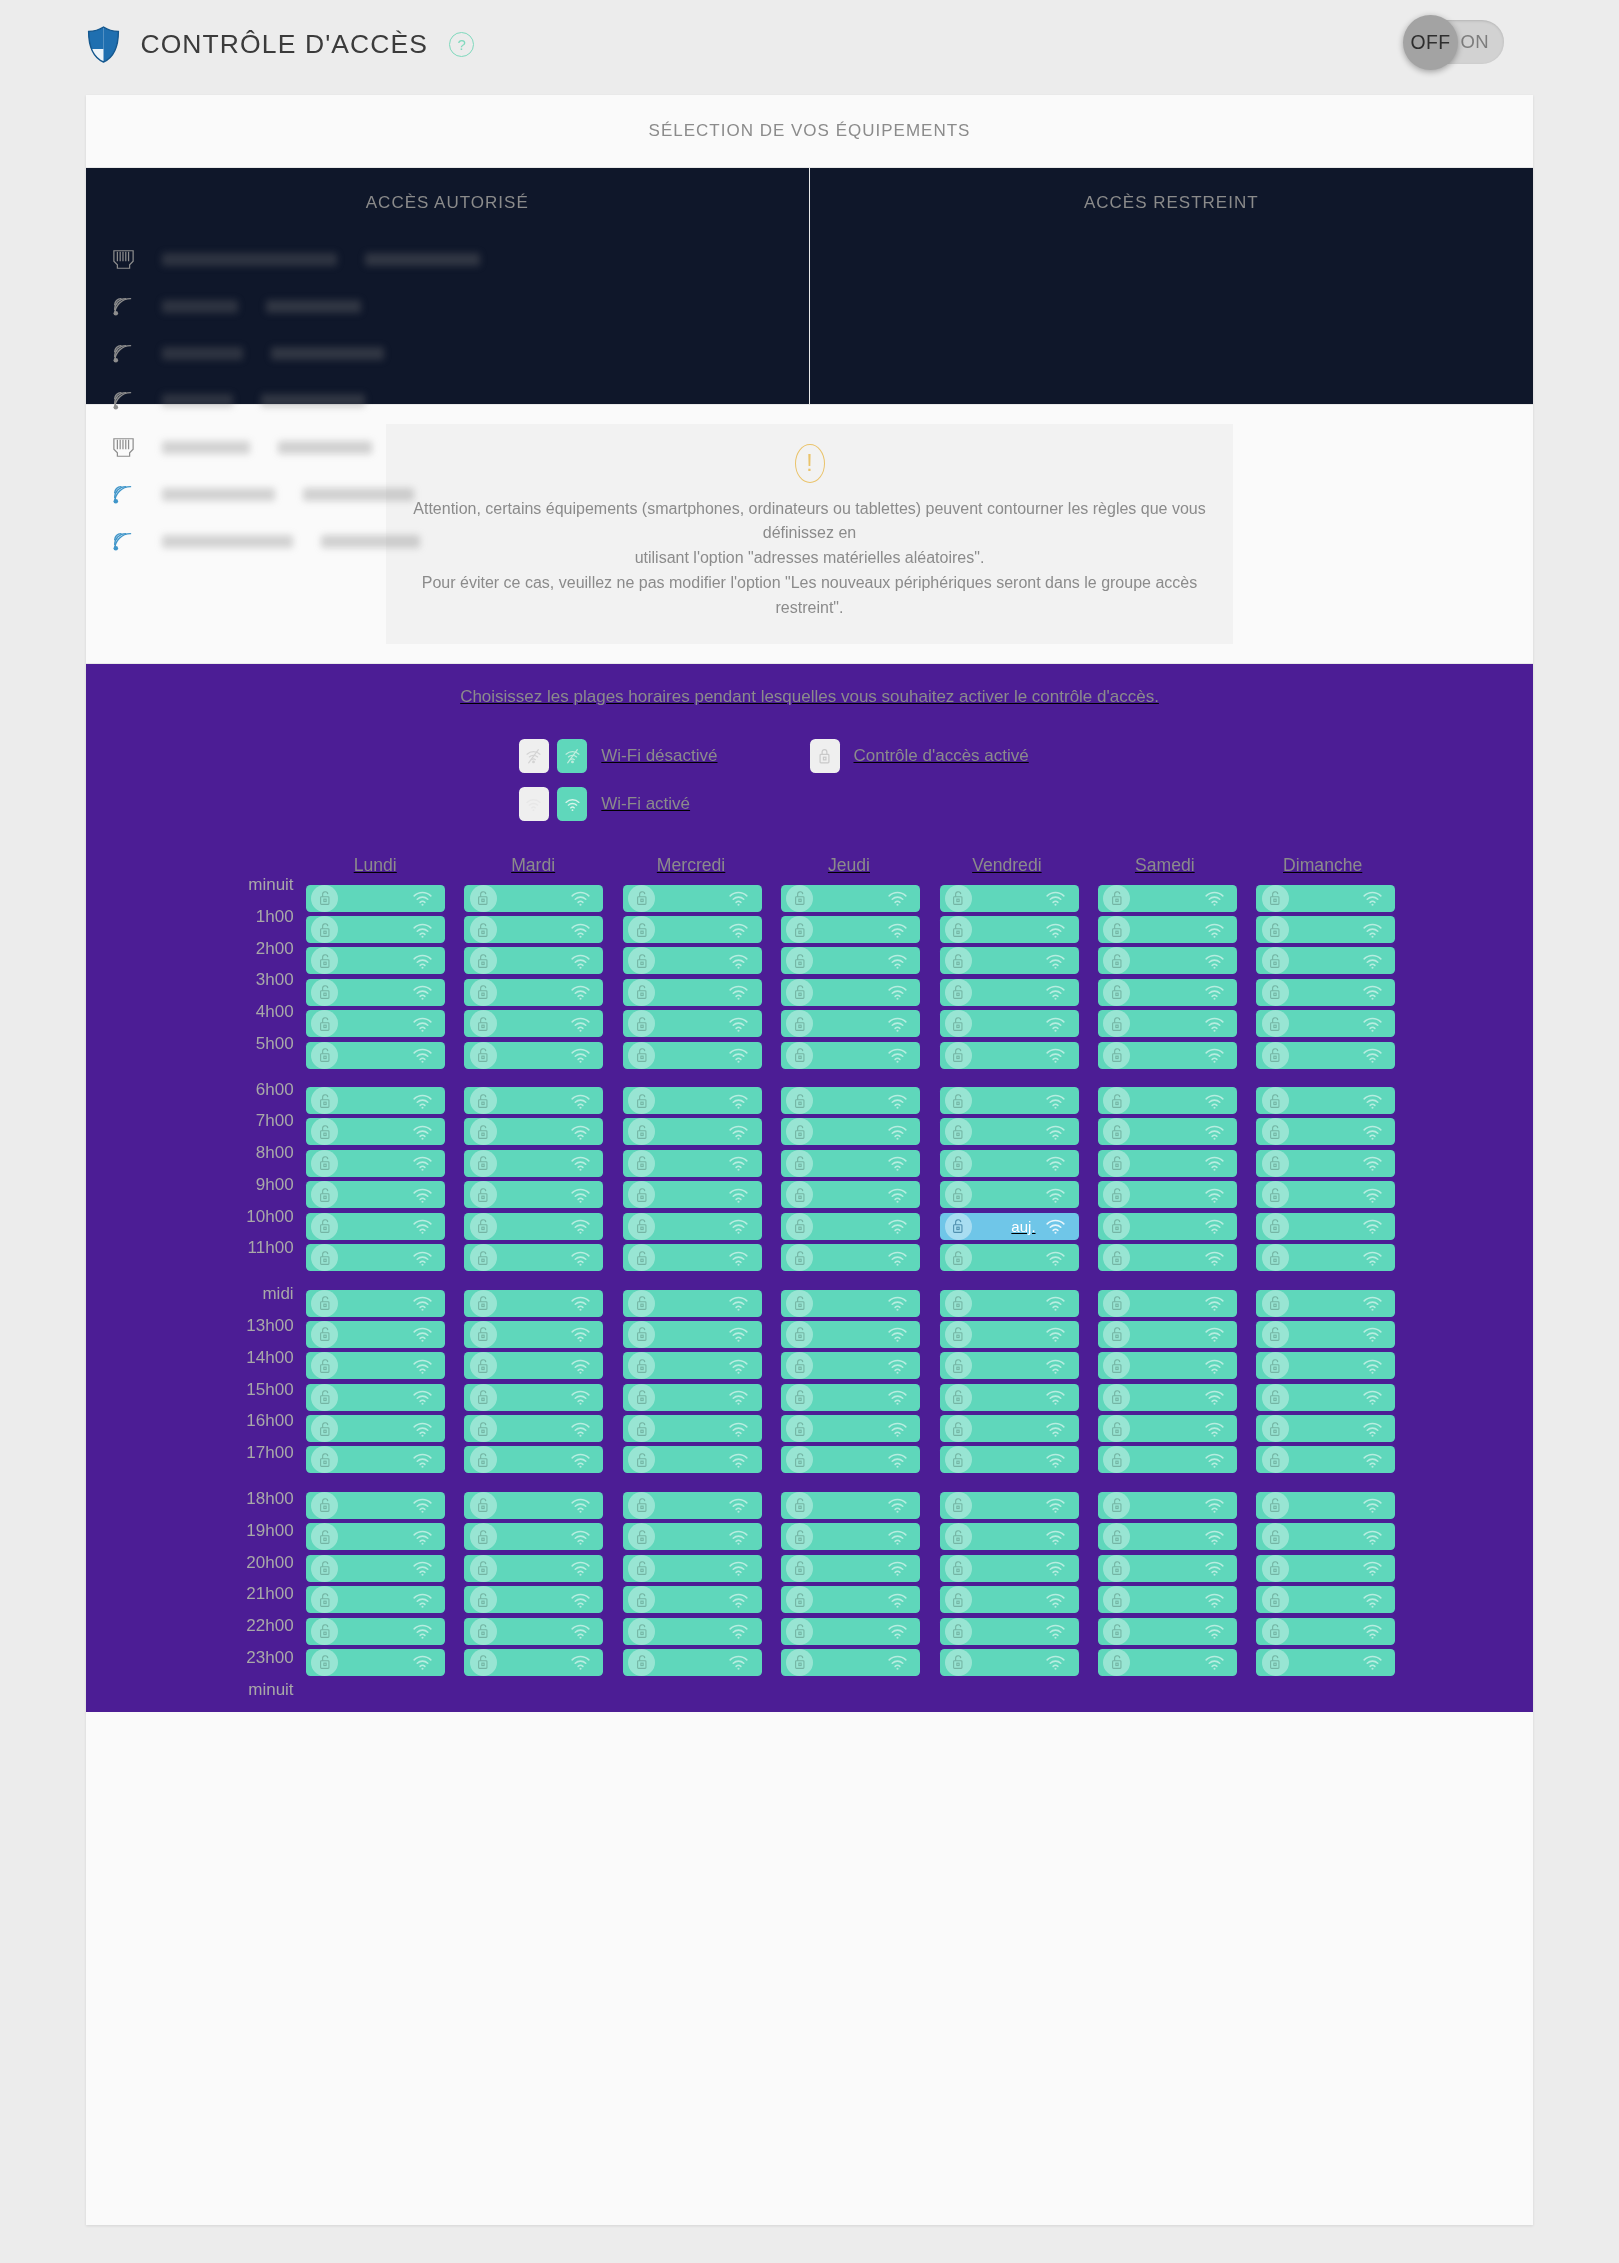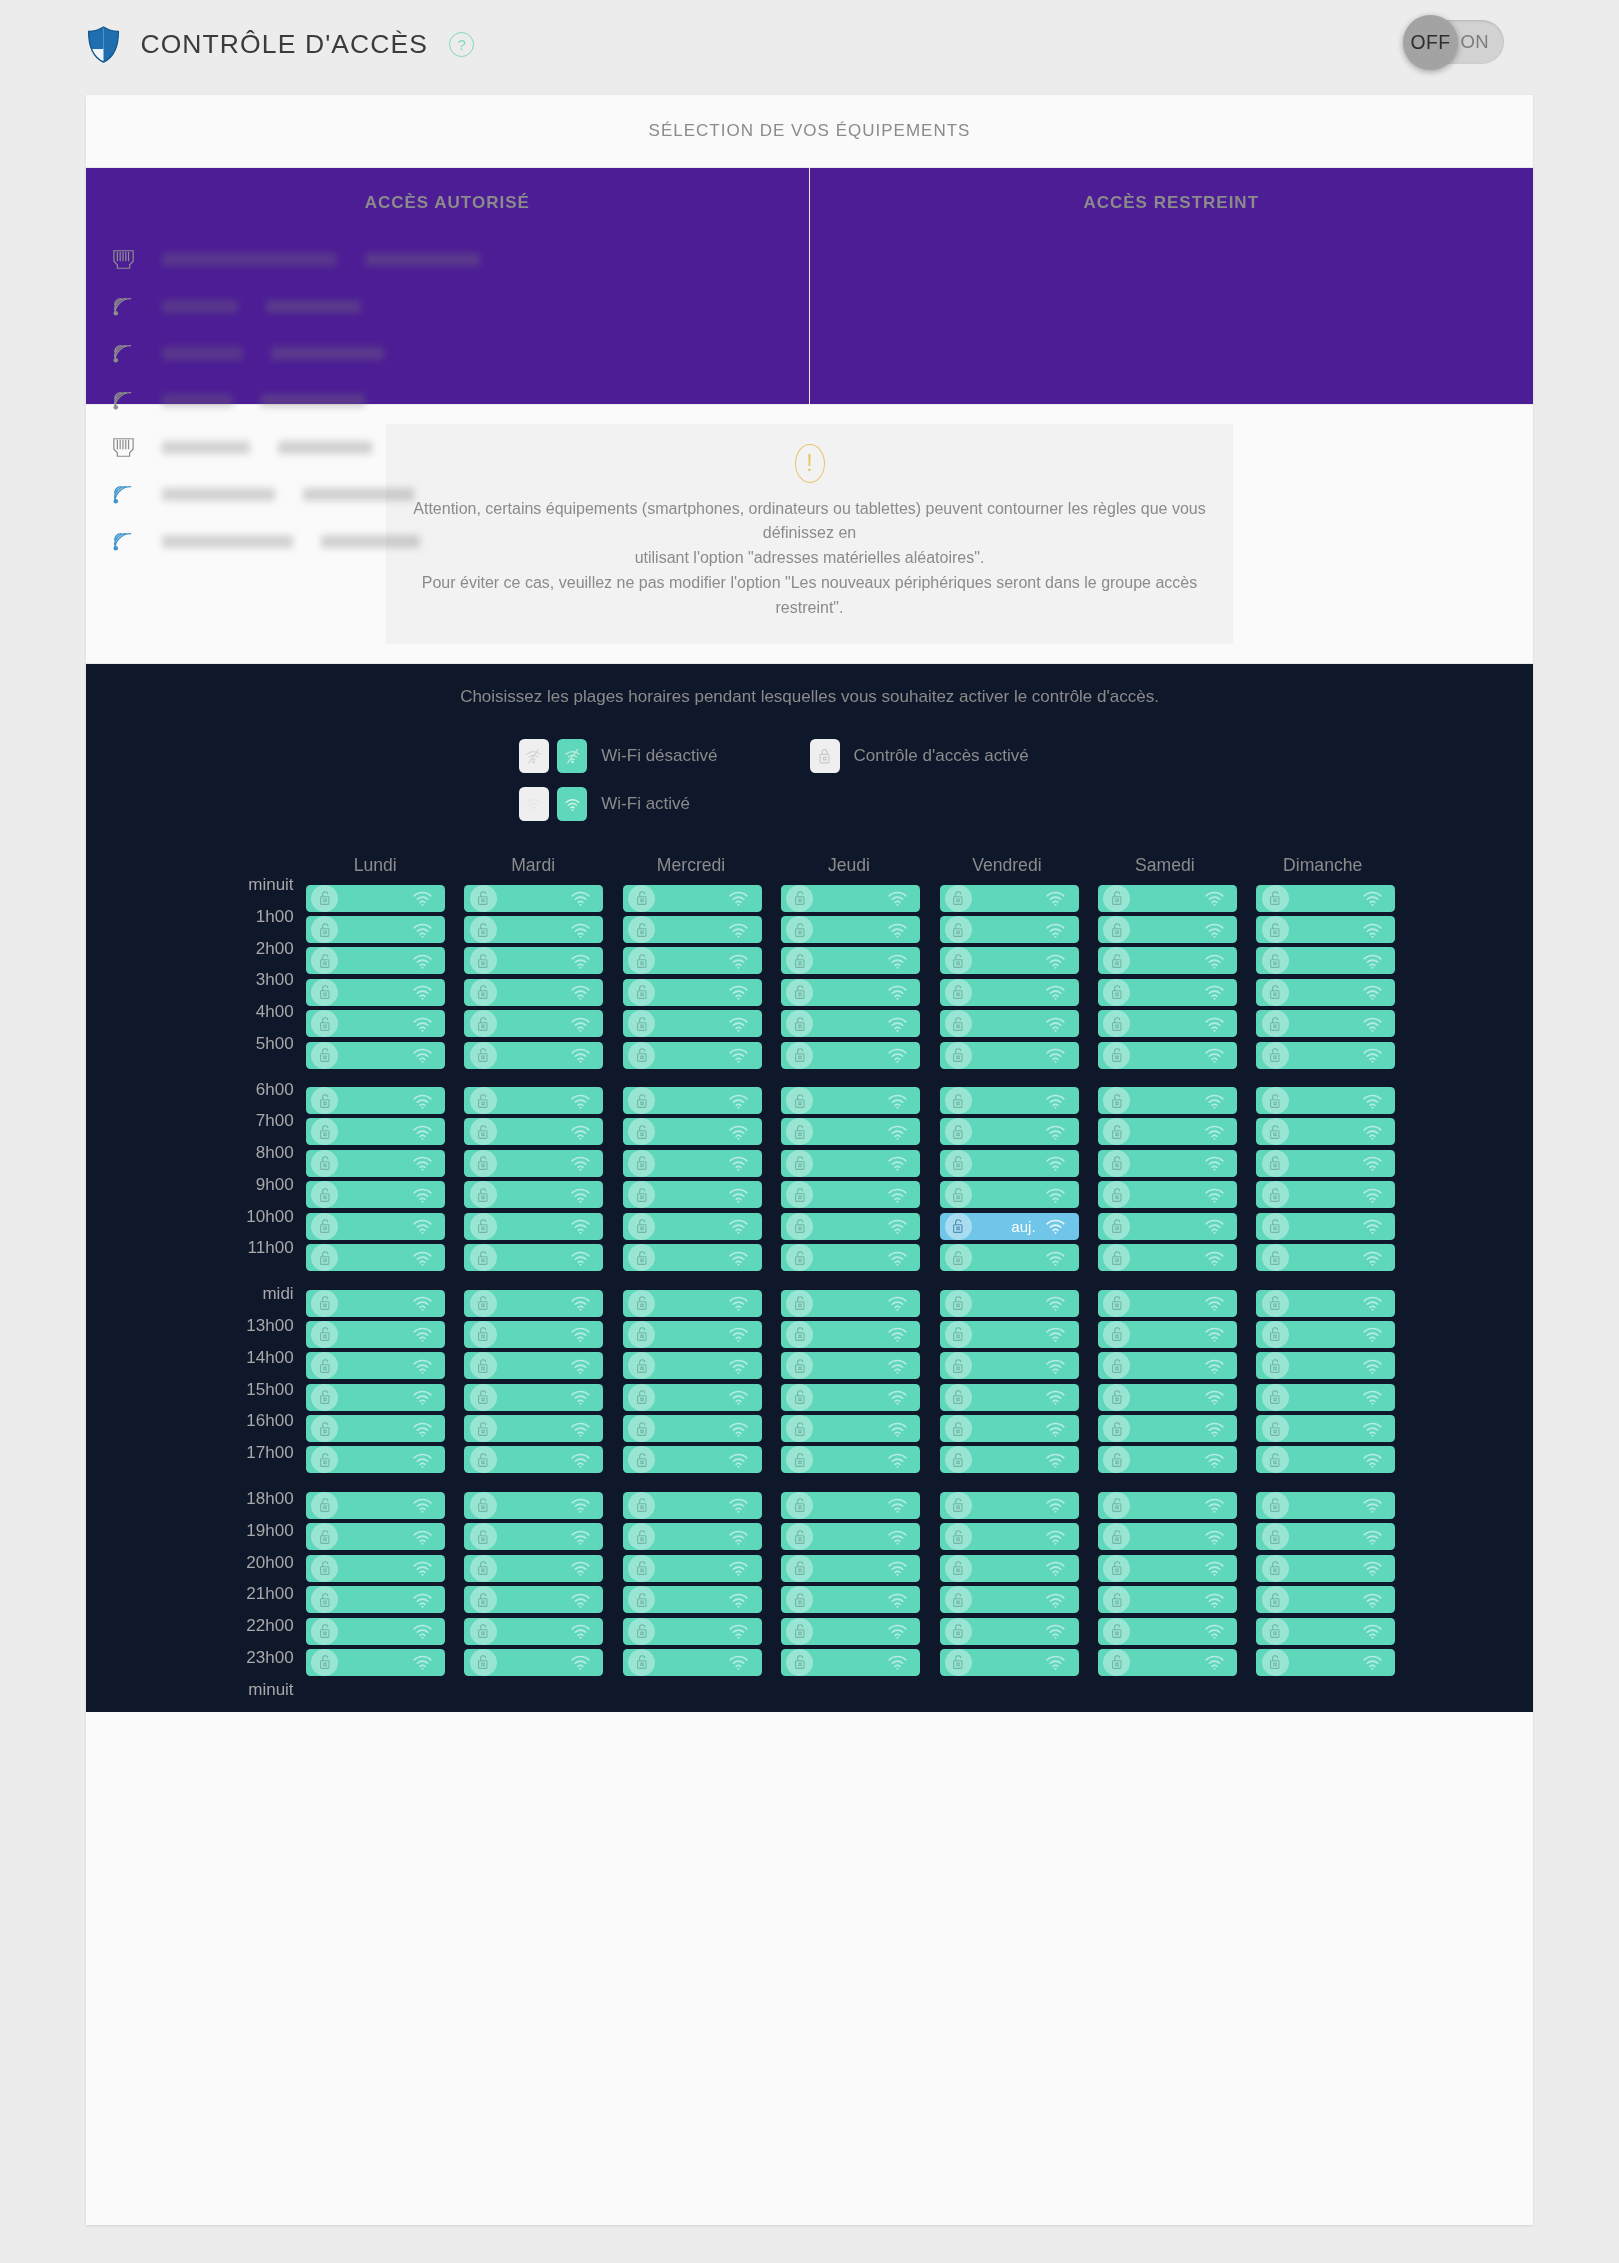--- a/index.html
+++ b/index.html
@@ -57,22 +57,21 @@
 
   .section-title {
     height: 72px; display: flex; align-items: center; justify-content: center;
     font-size: 17px; color: #8b8b8b; letter-spacing: 1px;
   }
   .divider { height: 0.9px; background: #e9e9e9; }
 
   
   .devices-wrap {
     height: 236px; display: flex; position: relative;
-    background: #4c1d95;
-    font-weight: bold;
+    background: #0f172a;
   }
   .devices-col { width: 50%; position: relative; padding-top: 25px; }
   .devices-col.left { border-right: 0.9px solid #e9e9e9; }
   .col-head {
     text-align: center; font-size: 17px; color: #8b8b8b;
     letter-spacing: 1px; margin-bottom: 23px;
   }
   .dev-row {
     display: flex; align-items: center; height: 47px; padding-left: 14px;
   }
@@ -119,21 +118,21 @@
     display: flex; align-items: center; justify-content: center;
     position: relative; font-size: 17px; color: #8b8b8b; cursor: pointer;
   }
   .fake-select .chev {
     position: absolute; right: 19.4px; top: 50%; width: 11.5px; height: 11.5px;
     border-right: 1.8px solid #9a9a9a; border-bottom: 1.8px solid #9a9a9a;
     transform: translateY(-70%) rotate(45deg);
   }
 
   
-  .sched-wrap { background: #0f172a; padding-top: 23px; }
+  .sched-wrap { background: #4c1d95; padding-top: 23px; text-decoration: underline; }
   .sched-instr {
     text-align: center; font-size: 17px; color: #8b8b8b; margin-bottom: 32px;
   }
   .legend {
     width: 1112px; margin: 0 auto 34px; display: grid;
     grid-template-columns: 1fr 1fr; row-gap: 14px;
   }
   .legend-item { display: flex; align-items: center; }
   .legend-item.right { padding-left: 265px; }
   .chip {

